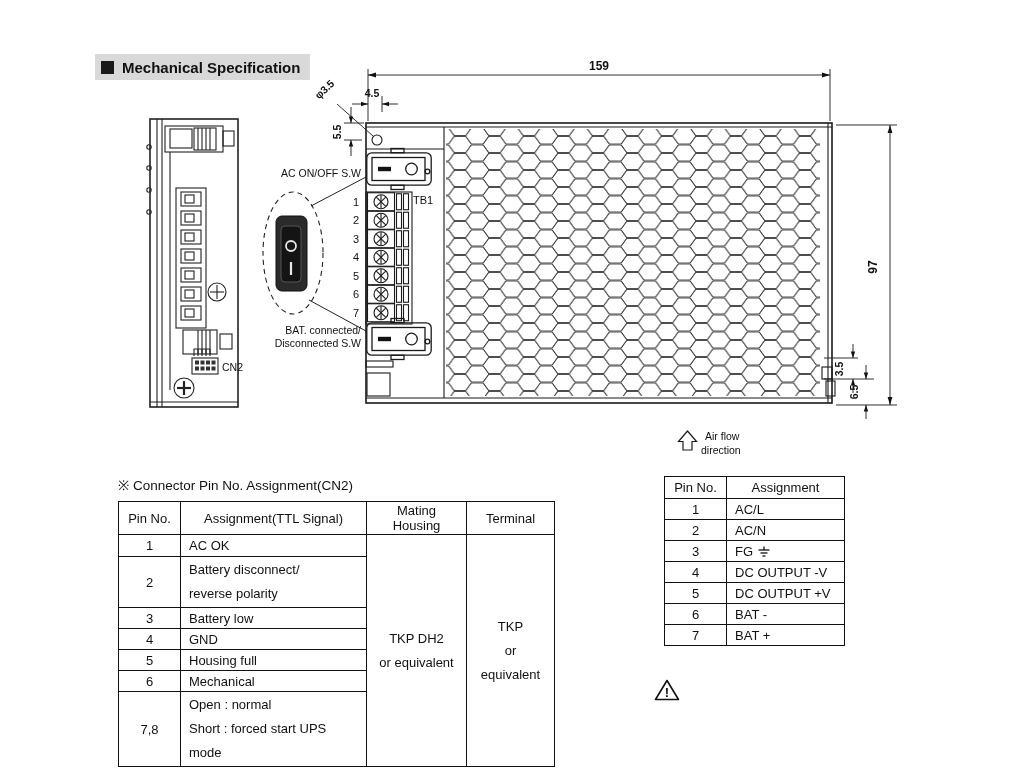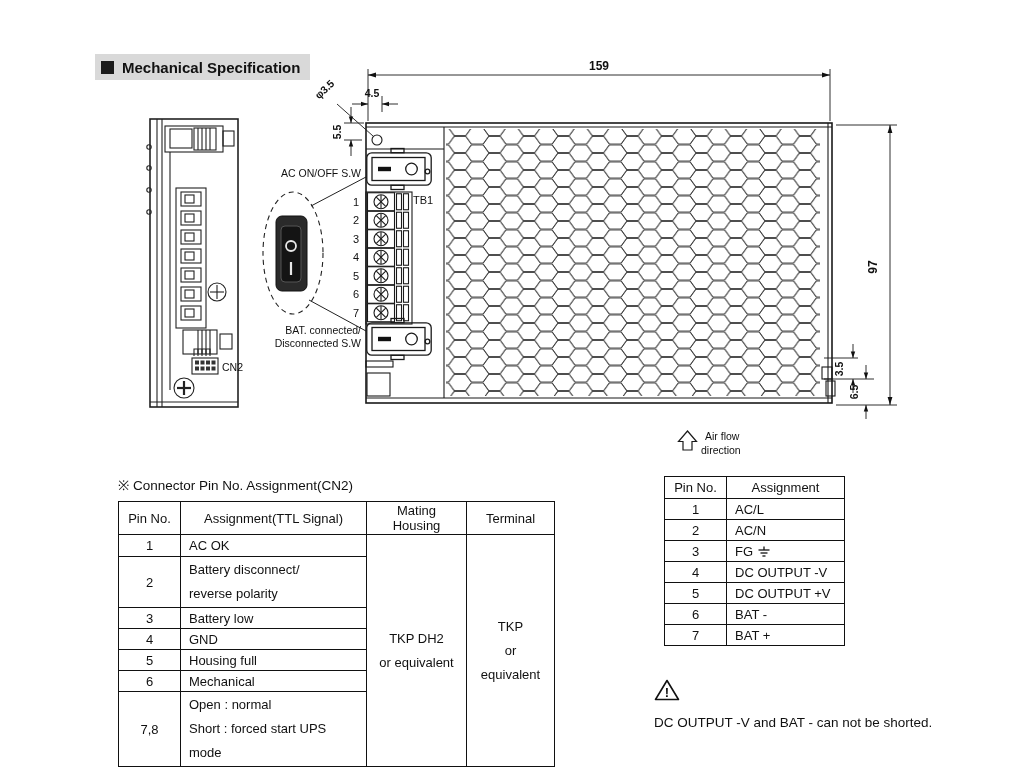--- a/index.html
+++ b/index.html
@@ -338,14 +338,13 @@
     </tr>
   </tbody>
     </table>
 </div>
 
 <div class="warning">
   <svg width="26" height="24" viewBox="0 0 26 24">
     <path d="M13,2.5 L24.5,21.5 H1.5 Z" fill="#fff" stroke="#111" stroke-width="1.6" stroke-linejoin="round"></path>
     <text x="13" y="19" text-anchor="middle" font-size="13" font-weight="bold" fill="#111">!</text>
   </svg>
-  <div class="warn-text">DC OUTPUT -V and BAT - can not be shorted.</div>
 </div>
 
 </body></html>

